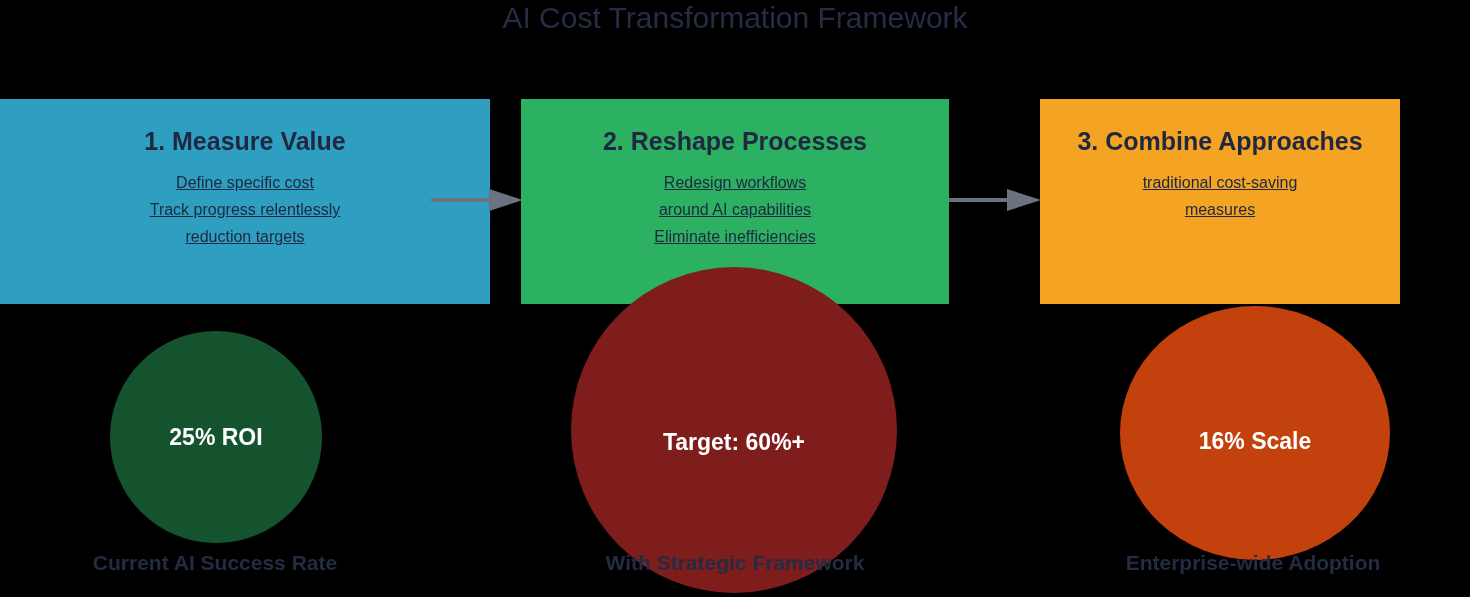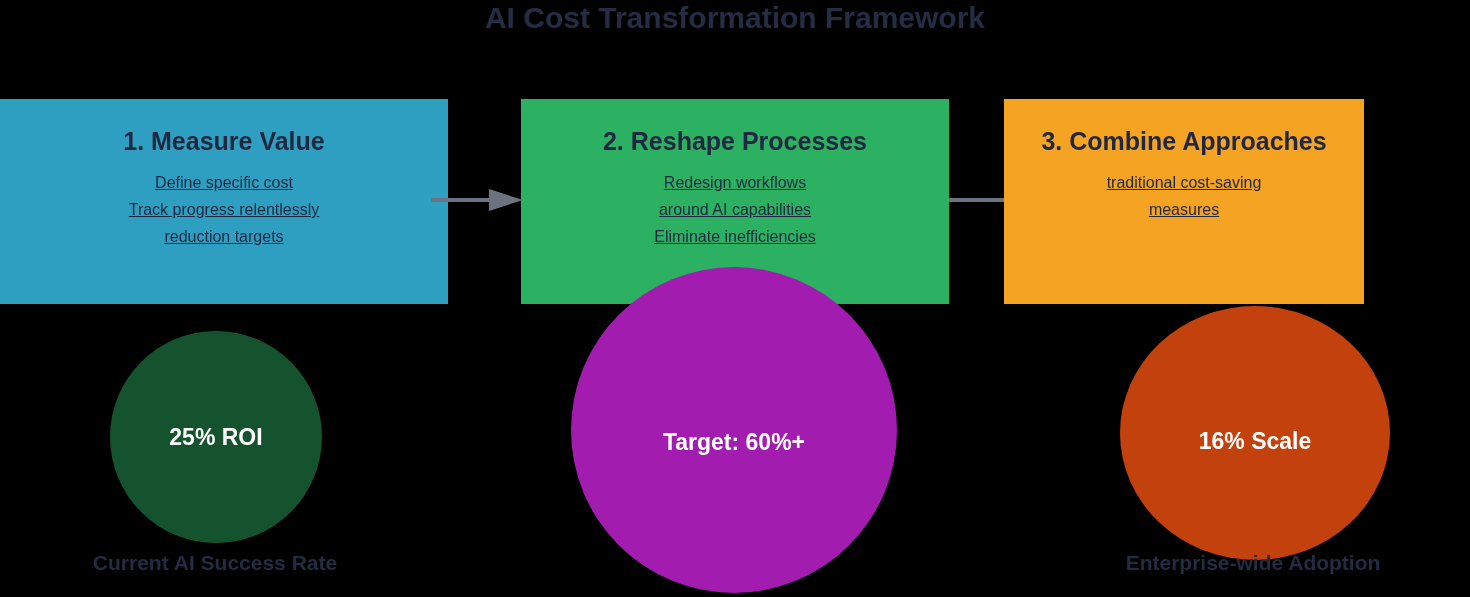--- a/index.html
+++ b/index.html
@@ -10,38 +10,38 @@
     background: #000000;
     overflow: hidden;
     font-family: "Liberation Sans", sans-serif;
   }
 
   
   .page-title {
     position: absolute;
     top: 0px; left: 0; width: 1470px;
     text-align: center;
-    font-size: 30px; font-weight: bold;
+    font-size: 30px; font-weight: normal;
     line-height: 36px;
     color: #262C44;
   }
 
   
   .box {
     position: absolute;
     top: 99px; height: 205px;
     z-index: 2;
     text-align: center;
     box-sizing: border-box;
     padding-top: 28px;
     color: #1F2840;
   }
-  .box1 { left: 0px;    width: 448px; background: #2E9FC0; }
+  .box1 { left: 0px;    width: 490px; background: #2E9FC0; }
   .box2 { left: 521px;  width: 428px; background: #2CB062; }
-  .box3 { left: 1004px; width: 360px; background: #F4A322; }
+  .box3 { left: 1040px; width: 360px; background: #F4A322; }
   .box-title {
     font-size: 25px; font-weight: bold; line-height: 28px;
     margin-bottom: 14px;
   }
   .box-line { font-size: 16px; line-height: 27px; text-decoration: underline; }
 
   
   .arrow-line {
     position: absolute; top: 198px; height: 4px;
     background: #6B7280; z-index: 2;
@@ -61,21 +61,21 @@
   
   .circle {
     position: absolute;
     border-radius: 50%;
     display: flex; align-items: center; justify-content: center;
     z-index: 3;
     color: #FFFFFF;
     font-size: 23px; font-weight: bold;
   }
   .c1 { left: 110px;  top: 331px; width: 212px; height: 212px; background: #14532d; }
-  .c2 { left: 571px;  top: 267px; width: 326px; height: 326px; background: #a21caf; }
+  .c2 { left: 571px;  top: 267px; width: 326px; height: 326px; background: #7f1d1d; }
   .c3 { left: 1120px; top: 306px; width: 270px; height: 254px; background: #c2410c; }
   .c2 .metric { position: relative; top: 12px; }
   .c3 .metric { position: relative; top: 8px; }
 
   
   .caption {
     position: absolute; top: 550px; width: 340px;
     text-align: center;
     font-size: 21px; line-height: 25px;
     color: #242B42;
@@ -123,15 +123,16 @@
     <span class="metric">25% ROI</span>
   </div>
   <div class="circle c2">
     <span class="metric">Target: 60%+</span>
   </div>
   <div class="circle c3">
     <span class="metric">16% Scale</span>
   </div>
 
   <div class="caption cap1">Current AI Success Rate</div>
+  <div class="caption cap2">With Strategic Framework</div>
   <div class="caption cap3">Enterprise-wide Adoption</div>
 
 </div>
 
 </body></html>

